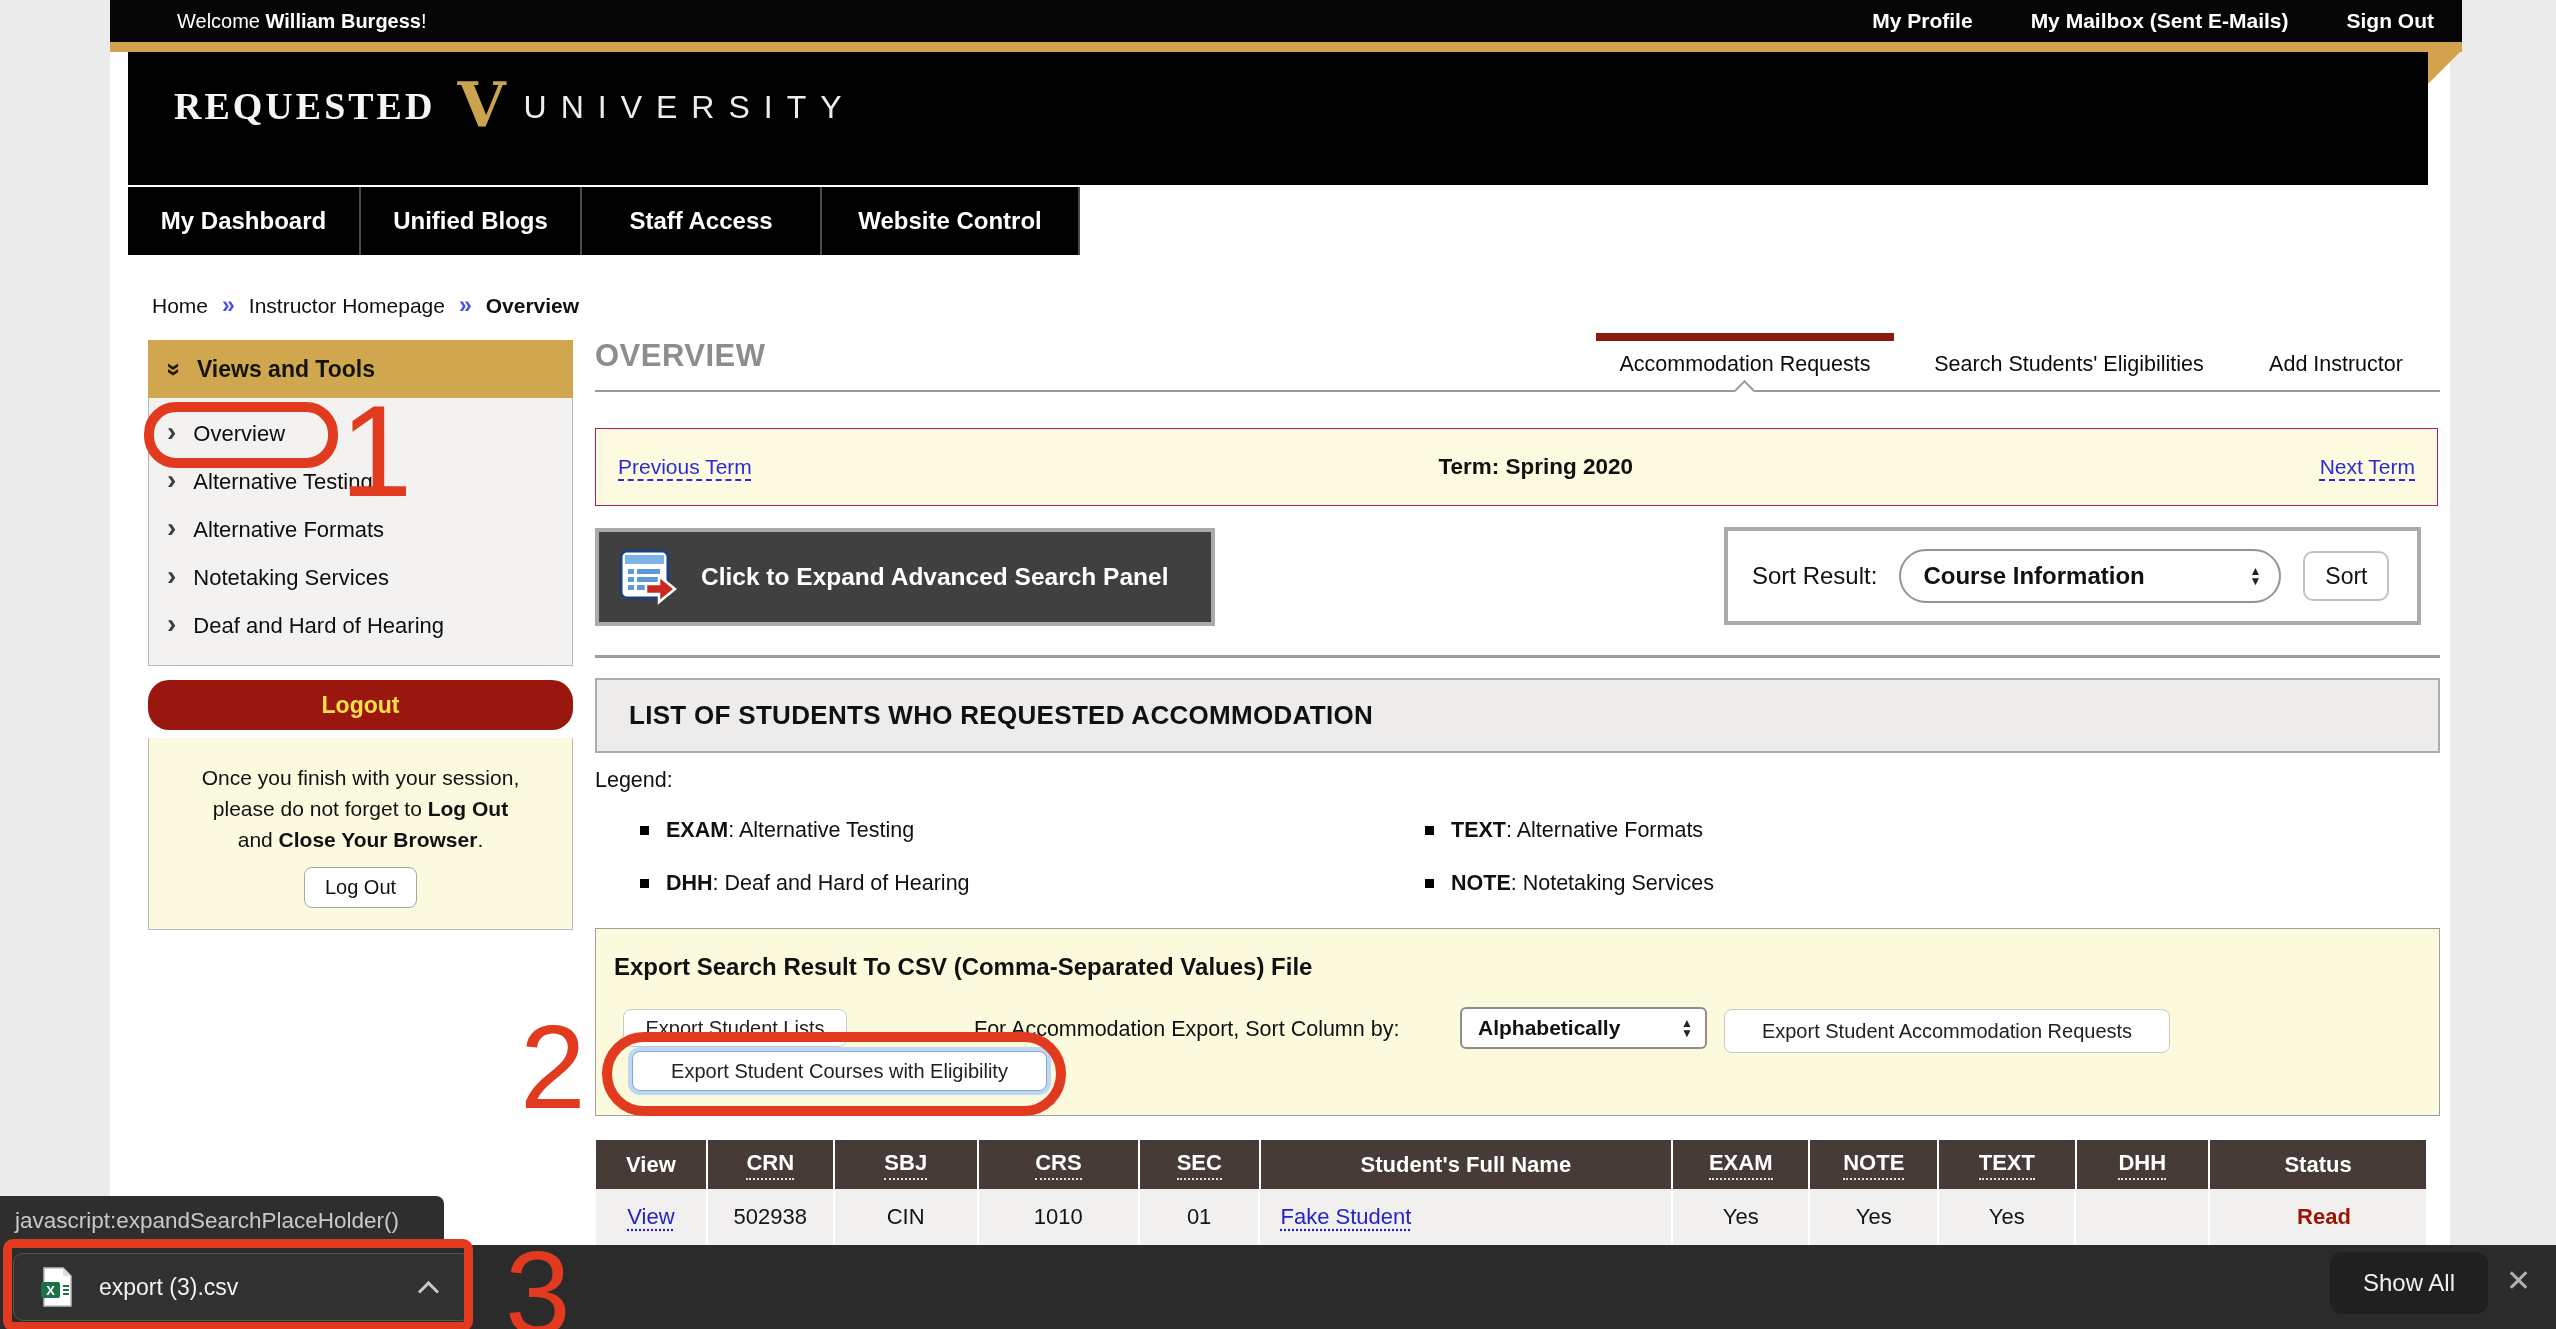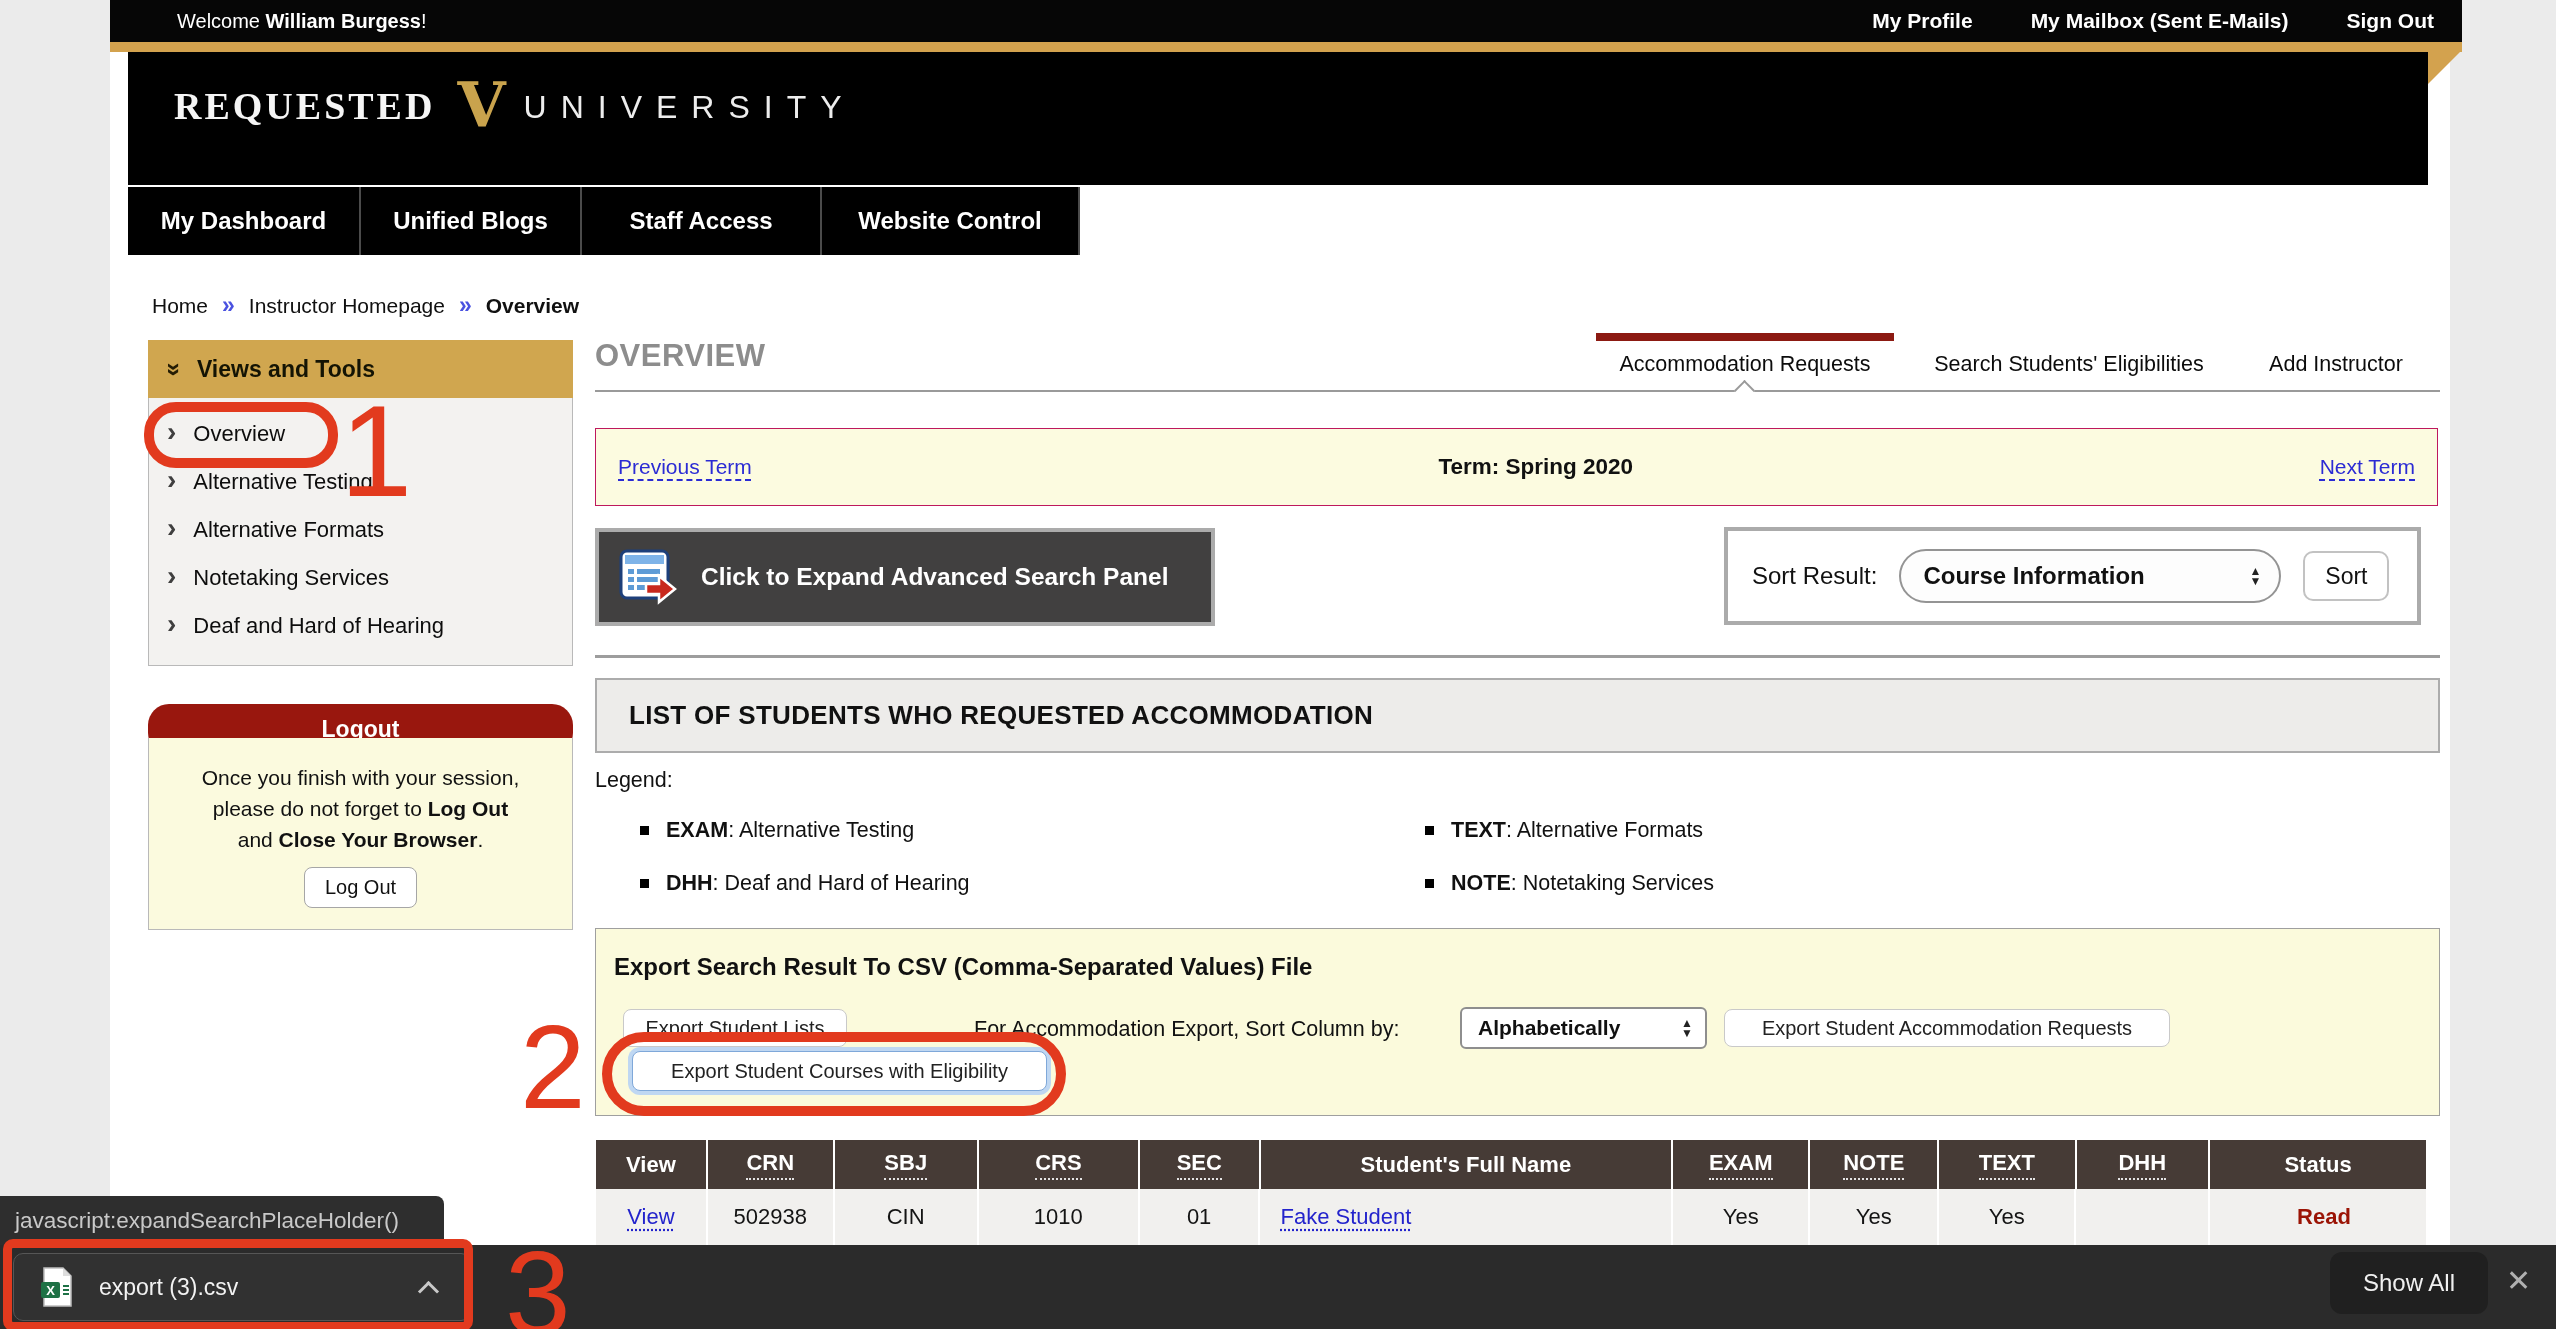--- a/index.html
+++ b/index.html
@@ -48,22 +48,22 @@
   .side-header { position:absolute; left:148px; top:340px; width:425px; height:58px; background:#d0a64f;
                  display:flex; align-items:center; padding-left:20px; gap:15px; }
   .side-header .dbl-chev { display:inline-block; transform:rotate(90deg); font-weight:bold; font-size:25px; color:#241c04; }
   .side-header .hd-label { font-size:23px; font-weight:bold; color:#141404; }
   .side-menu { position:absolute; left:148px; top:398px; width:425px; height:268px; background:#f3f2f0;
                border:1px solid #b9b9b9; border-top:none; padding-top:12px; }
   .side-item { height:48px; display:flex; align-items:center; padding-left:18px; gap:17px; cursor:pointer; }
   .side-item .chev { font-size:28px; font-weight:bold; color:#3f3f3f; line-height:28px; margin-top:-4px; }
   .side-item .lbl { font-size:22px; color:#0d0d0d; }
 
-  .logout-header { position:absolute; left:148px; top:704px; width:425px; height:50px; background:#99170e;
-                   color:#ffffff; font-weight:bold; font-size:23px; display:flex; align-items:center; justify-content:center;border-radius:21px; }
+  .logout-header { position:absolute; left:148px; top:680px; width:425px; height:50px; background:#99170e;
+                   color:#fde047; font-weight:bold; font-size:23px; display:flex; align-items:center; justify-content:center;border-radius:21px; }
   .logout-body { position:absolute; left:148px; top:738px; width:425px; height:192px; background:#fbfade;
                  border:1px solid #b9b9b9; border-top:none; text-align:center; padding-top:24px;
                  font-size:21px; line-height:31px; }
   .logout-btn { display:inline-block; margin-top:12px; padding:4px 20px; font-size:20px; background:#fff;
                 border:1px solid #a6a6a6; border-radius:8px; cursor:pointer; }
 
   
   .main-title { position:absolute; left:595px; top:338px; font-size:31px; font-weight:bold; color:#8d8d8d; letter-spacing:0.5px; }
   .tab { position:absolute; top:352px; font-size:21.5px; color:#0c0c0c; text-align:center; cursor:pointer; }
   .tab1 { left:1600px; width:290px; }
@@ -113,21 +113,21 @@
   
   .exportbox { position:absolute; left:595px; top:928px; width:1845px; height:188px; background:#fbfadc; border:1px solid #9f9f9f; }
   .export-title { position:absolute; left:18px; top:24px; font-size:24px; font-weight:bold; }
   .chip { position:absolute; background:#fff; border:1px solid #c9c9c9; border-radius:8px; font-size:20px;
           color:#222; display:flex; align-items:center; justify-content:center; cursor:pointer; }
   .chip-lists { left:27px; top:80px; width:224px; height:38px; }
   .export-sortlabel { position:absolute; left:378px; top:88px; font-size:21.5px; }
   .select-sm { position:absolute; left:864px; top:78px; width:247px; height:42px; background:#fff;
                border:2px solid #8e8e8e; border-radius:6px; display:flex; align-items:center; padding:0 12px 0 16px; cursor:pointer; }
   .select-sm .val { font-weight:bold; font-size:21px; flex:1; }
-  .chip-requests { left:1128px; top:80px; width:446px; height:38px; }
+  .chip-requests { left:1128px; top:80px; width:446px; height:44px; }
   .chip-elig { left:36px; top:122px; width:415px; height:40px; border:1px solid #7fa8d9;
                box-shadow:0 0 0 4px #bfd7f2; }
 
   
   .table { position:absolute; left:596px; top:1140px; width:1830px; }
   .thead { display:flex; height:49px; background:#463b36; }
   .th { color:#fff; font-weight:bold; font-size:22px; display:flex; align-items:center; justify-content:center;
         border-right:2px solid #fff; }
   .th:last-child { border-right:none; }
   .th .u { border-bottom:2px dotted #e3e3e3; padding-bottom:2px; }

